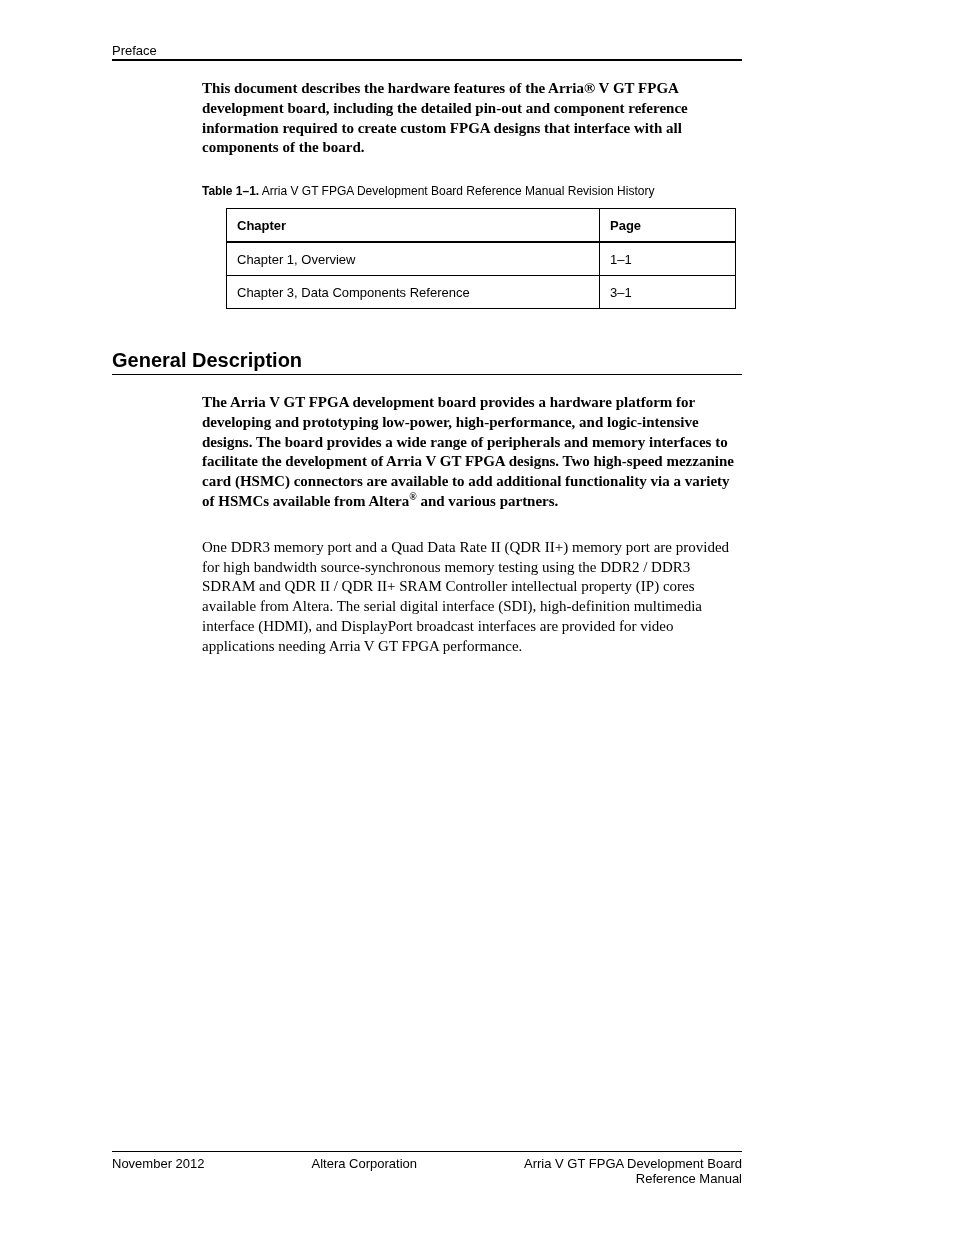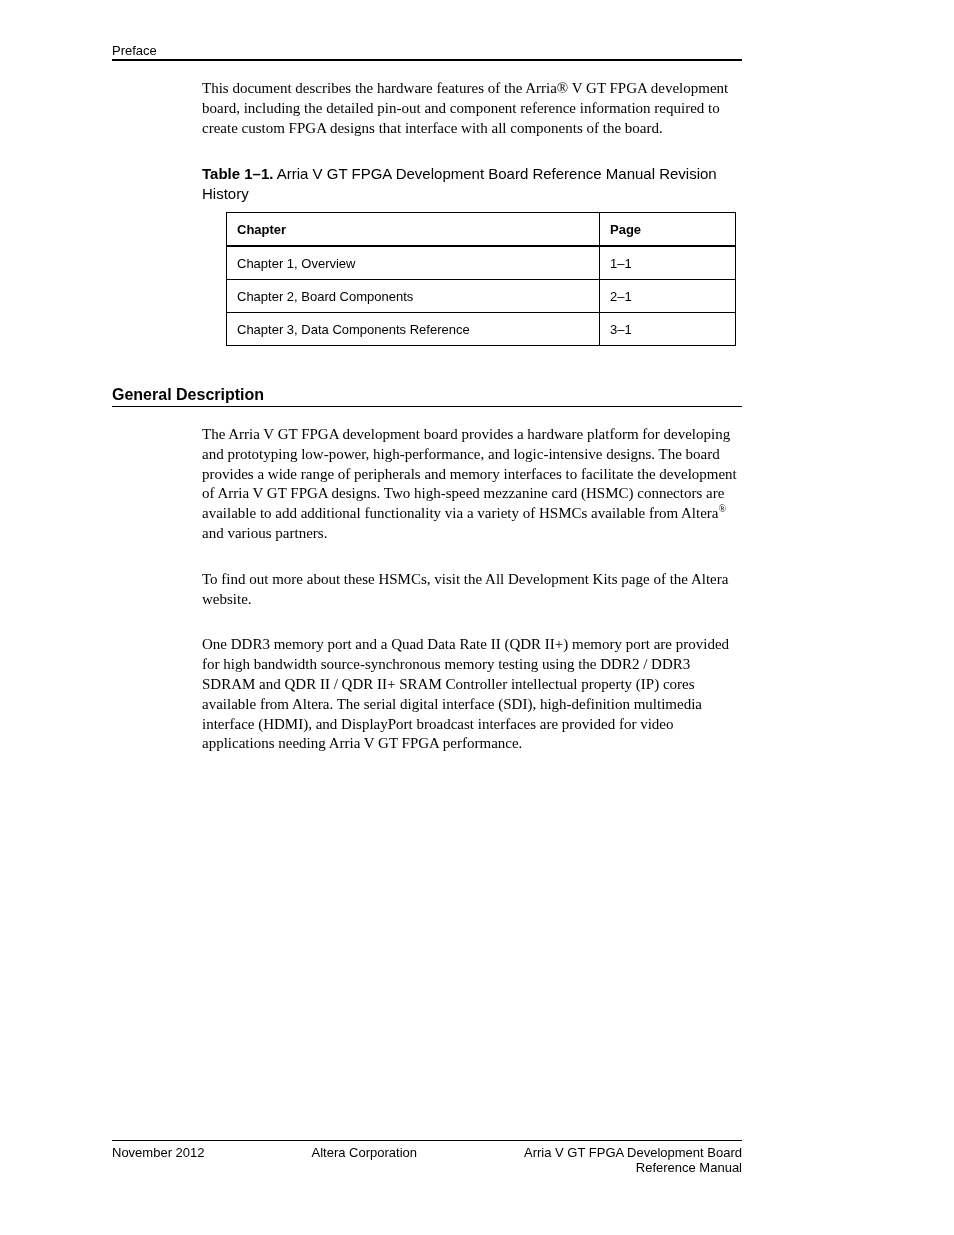--- a/index.html
+++ b/index.html
@@ -43,25 +43,26 @@
     border-top: 1.5px solid #000;
     margin: 0;
   }
   .para {
     font-size: 15px;
     line-height: 1.32;
     margin-top: 26px;
   }
   .para:first-of-type {
     margin-top: 18px;
+    font-weight: bold;
   }
   .table-caption {
     font-family: Arial, Helvetica, sans-serif;
     font-weight: bold;
-    font-size: 15px;
+    font-size: 12px;
     margin-top: 26px;
     margin-bottom: 8px;
   }
   table.list-table {
     border-collapse: collapse;
     margin-left: 24px;
     width: 510px;
     font-family: Arial, Helvetica, sans-serif;
     font-size: 13px;
     padding-left: 32px;
@@ -82,29 +83,29 @@
     width: 115px;
     text-align: left;
   }
   .indent-wrap {
     position: relative;
     padding-left: 90px;
   }
   .h2-section {
     font-family: Arial, Helvetica, sans-serif;
     font-weight: bold;
-    font-size: 16px;
+    font-size: 20px;
     margin-top: 40px;
     margin-bottom: 2px;
   }
   .footer {
     position: absolute;
     left: 112px;
     right: 110px;
-    bottom: 60px;
+    bottom: 49px;
   }
   .footer-row {
     display: flex;
     justify-content: space-between;
     font-family: Arial, Helvetica, sans-serif;
     font-size: 13px;
     margin-top: 4px;
   }
   .ms-superscript {
     font-size: 10px;
@@ -136,39 +137,34 @@
             <th>Chapter</th>
             <th class="col-page">Page</th>
           </tr>
         </thead>
         <tbody>
           <tr>
             <td>Chapter 1, Overview</td>
             <td class="col-page">1–1</td>
           </tr>
           <tr>
-            <td>Chapter 2, Board Components</td>
-            <td class="col-page">2–1</td>
-          </tr>
-          <tr>
             <td>Chapter 3, Data Components Reference</td>
             <td class="col-page">3–1</td>
           </tr>
         </tbody>
       </table>
     </div>
 
     <div class="h2-section">General Description</div>
     <hr class="rule-thin">
 
     <div class="indent-wrap">
       <p class="para">
         <span>The Arria V GT FPGA development board provides a hardware platform for developing and prototyping low-power, high-performance, and logic-intensive designs. The board provides a wide range of peripherals and memory interfaces to facilitate the development of Arria V GT FPGA designs. Two high-speed mezzanine card (HSMC) connectors are available to add additional functionality via a variety of HSMCs available from Altera</span><span class="ms-superscript">®</span><span> and various partners.</span>
       </p>
-      <p class="para">To find out more about these HSMCs, visit the All Development Kits page of the Altera website.</p>
       <p class="para">One DDR3 memory port and a Quad Data Rate II (QDR II+) memory port are provided for high bandwidth source-synchronous memory testing using the DDR2 / DDR3 SDRAM and QDR II / QDR II+ SRAM Controller intellectual property (IP) cores available from Altera. The serial digital interface (SDI), high-definition multimedia interface (HDMI), and DisplayPort broadcast interfaces are provided for video applications needing Arria V GT FPGA performance.</p>
     </div>
 
   </div>
 
   <div class="footer">
     <hr class="rule-thin">
     <div class="footer-row">
       <div>November 2012</div>
       <div>Altera Corporation</div>

